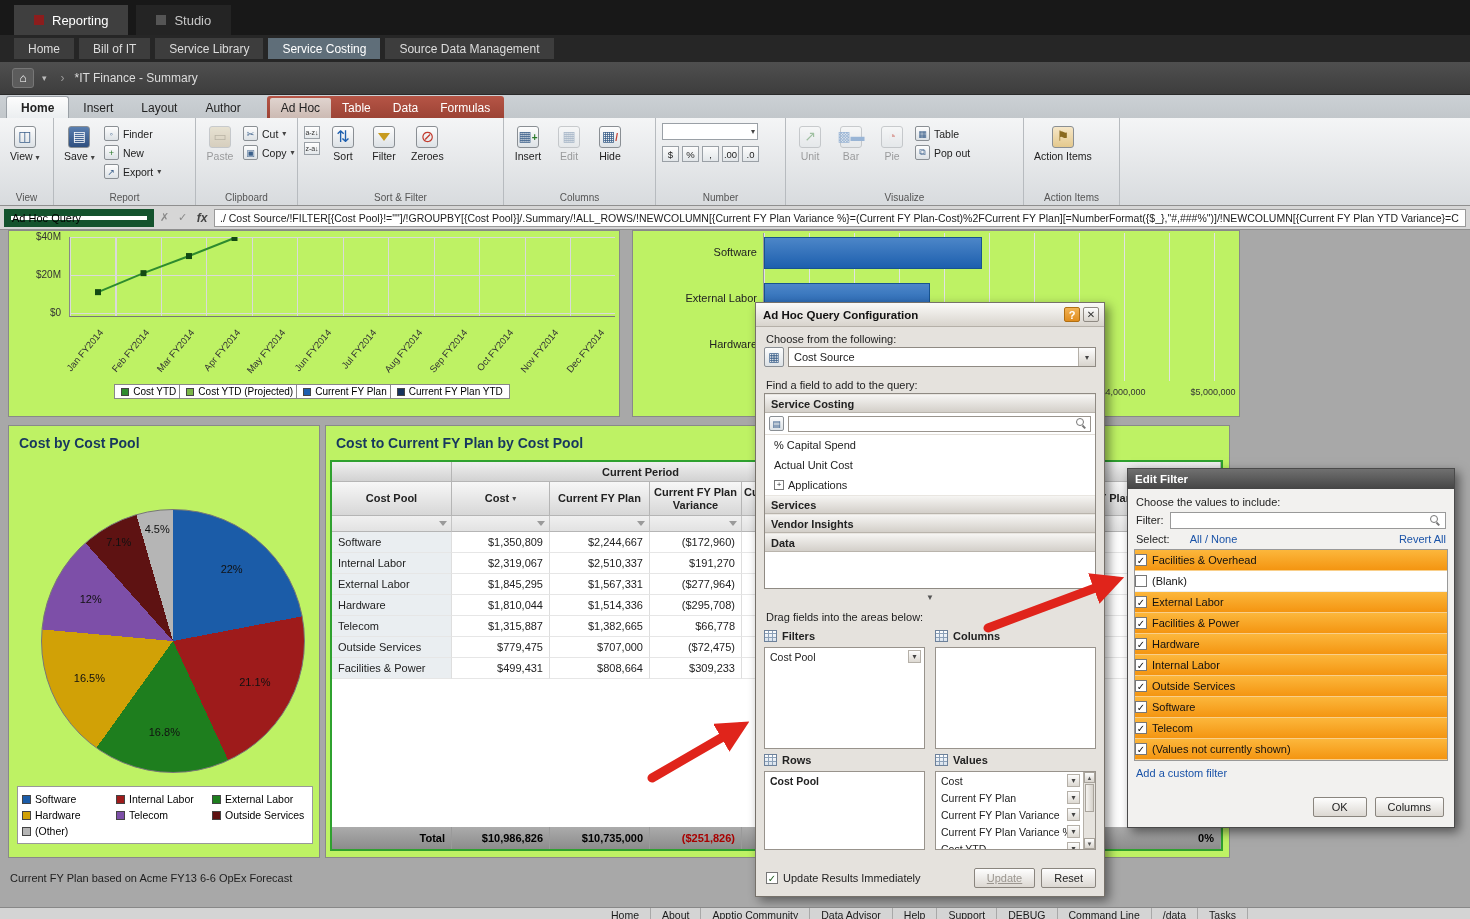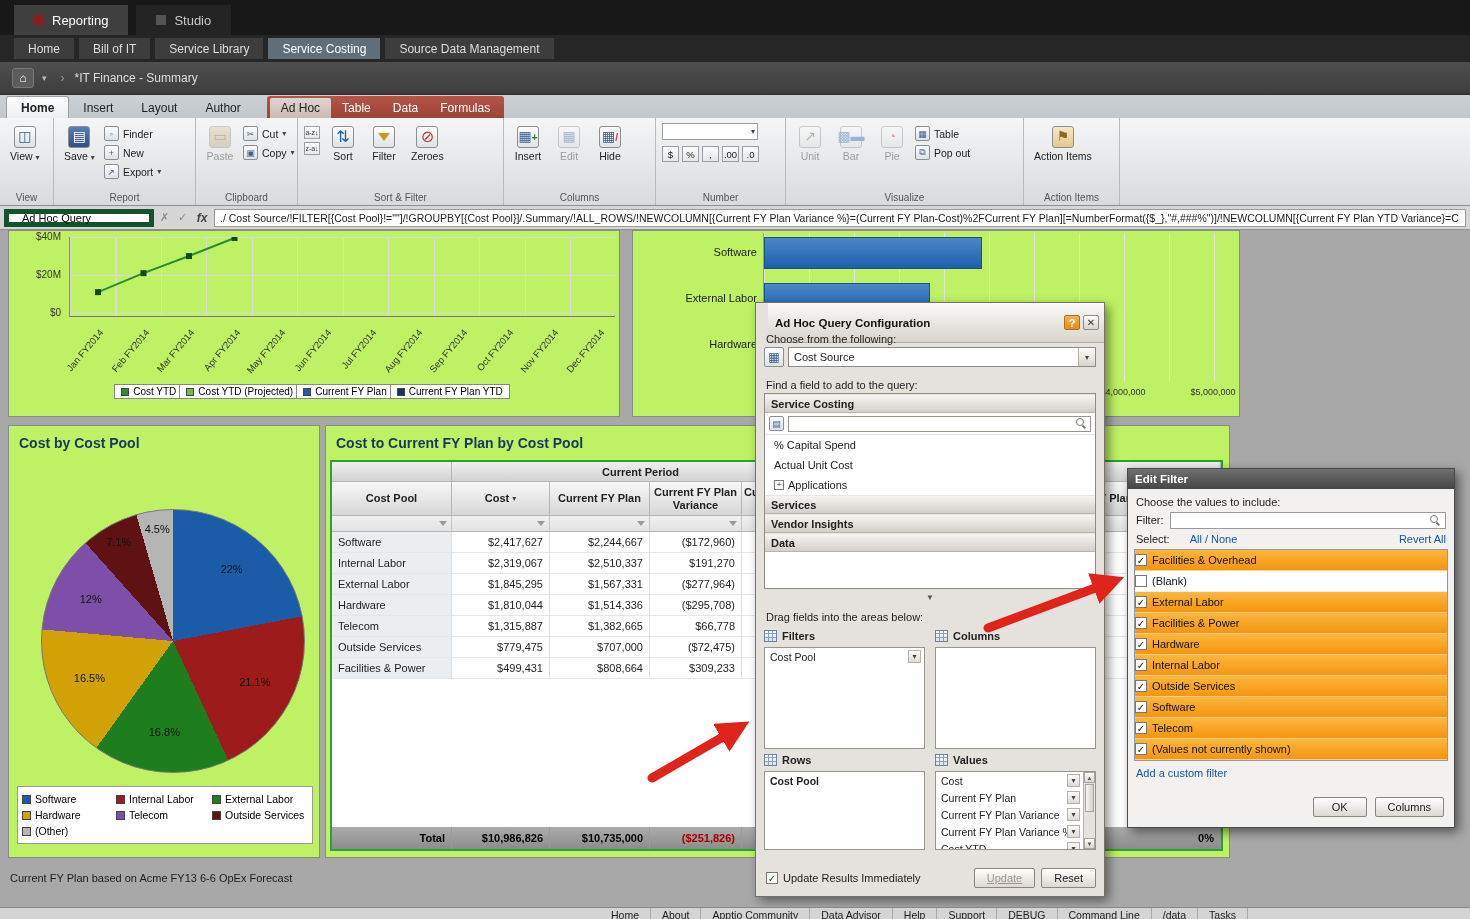--- a/index.html
+++ b/index.html
@@ -40,21 +40,21 @@
   .caret{font-size:8px;color:#444;}
   .ic20{width:22px;height:22px;border:1px solid #8a8f94;border-radius:3px;background:linear-gradient(#fdfdfd,#dde2e6);display:flex;align-items:center;justify-content:center;font-size:14px;color:#3a5f8a;}
   .ic14{width:15px;height:15px;border:1px solid #8a8f94;border-radius:2px;background:linear-gradient(#fdfdfd,#dde2e6);display:flex;align-items:center;justify-content:center;font-size:9px;color:#3a5f8a;}
   .numbtn{width:17px;height:16px;border:1px solid #9aa0a6;background:linear-gradient(#fcfcfc,#e2e6e9);font-size:9.5px;display:flex;align-items:center;justify-content:center;color:#222;}
   .numcombo{width:96px;height:17px;border:1px solid #9aa0a6;background:#fff;display:flex;align-items:center;justify-content:flex-end;padding-right:2px;}
   .funnel{width:0;height:0;border-left:6px solid transparent;border-right:6px solid transparent;border-top:8px solid #c79b1f;}
   .sortmini{width:16px;height:13px;border:1px solid #9aa0a6;background:linear-gradient(#fff,#e4e8eb);font-size:7px;display:flex;align-items:center;justify-content:center;color:#333;}
 
   
   .fbar{position:absolute;top:206px;left:0;width:100%;height:24px;background:#d6d6d6;border-bottom:1px solid #8f8f8f;display:flex;align-items:center;gap:3px;padding:0 4px;}
-  .namebox{width:150px;height:18px;background:#fff;border:5px solid #14532d;font-size:11px;padding:0 13px;display:flex;align-items:center;}
+  .namebox{width:150px;height:18px;background:#fff;border:7px solid #14532d;font-size:11px;padding:0 1px;display:flex;align-items:center;}
   .fbtn{width:15px;text-align:center;font-size:11px;color:#888;}
   .fx{font-style:italic;font-weight:bold;font-size:12px;color:#444;width:18px;text-align:center;}
   .ftext{flex:1;height:18px;background:#fff;border:1px solid #9a9a9a;font-size:10.5px;padding:0 5px;white-space:nowrap;overflow:hidden;display:flex;align-items:center;color:#222;}
 
   
   .panel{position:absolute;background:#bef264;border:1px solid #898989;overflow:hidden;}
   #panel-trend{left:8px;top:230px;width:612px;height:187px;}
   #panel-bar{left:632px;top:230px;width:608px;height:187px;}
   #panel-pie{left:8px;top:425px;width:312px;height:433px;}
   #panel-table{left:325px;top:425px;width:905px;height:433px;}
@@ -98,21 +98,21 @@
   .neg{color:#cc0000;}
   .tspacer{flex:1;background:#fff;}
   .ttotal .cell{height:22px;line-height:22px;font-size:11px;font-weight:bold;background:linear-gradient(#ababab,#8c8c8c);border-right:1px solid #9a9a9a;padding:0 6px;color:#000;text-align:right;}
   .ttotal .neg{color:#a80000;}
   .sorticon{font-size:8px;color:#444;margin-left:3px;}
 
   .footnote{position:absolute;left:10px;top:872px;font-size:11px;color:#1d1d1d;}
 
   
   #adhoc{position:absolute;left:755px;top:302px;width:350px;height:595px;background:#e5e2dd;border:1px solid #76716a;box-shadow:4px 4px 10px rgba(0,0,0,.45);z-index:40;}
-  .dtitle{position:absolute;top:0;left:0;right:0;height:40px;background:linear-gradient(#fbfaf8,#d8d4cd);border-bottom:1px solid #b5b0a8;display:flex;align-items:center;padding:0 5px 0 7px;font-size:11.5px;font-weight:bold;color:#111;margin-left:12px;}
+  .dtitle{position:absolute;top:0;left:0;right:0;height:24px;background:linear-gradient(#fbfaf8,#d8d4cd);border-bottom:1px solid #b5b0a8;display:flex;align-items:center;padding:0 5px 0 7px;font-size:11.5px;font-weight:bold;color:#111;}
   .dtitle .spacer{flex:1;}
   .helpbtn{width:16px;height:15px;background:linear-gradient(#f2b254,#e08d1e);border:1px solid #b06f12;border-radius:2px;color:#fff;font-weight:bold;font-size:11px;display:flex;align-items:center;justify-content:center;margin-right:3px;}
   .closebtn{width:16px;height:15px;background:linear-gradient(#fdfdfd,#d8d4cd);border:1px solid #8f8a83;border-radius:2px;color:#333;font-size:10px;display:flex;align-items:center;justify-content:center;}
   .dlabel{position:absolute;left:10px;font-size:11px;color:#222;}
   .combo-row{position:absolute;top:44px;left:8px;right:8px;height:20px;display:flex;gap:4px;align-items:center;}
   .combo{flex:1;height:20px;background:#fff;border:1px solid #8f8a83;display:flex;align-items:center;}
   .combo-text{flex:1;padding:0 5px;font-size:11px;color:#222;}
   .combo-caret{width:17px;height:100%;border-left:1px solid #b5b0a8;background:linear-gradient(#fdfdfd,#d8d4cd);display:flex;align-items:center;justify-content:center;font-size:8px;color:#444;}
   .fieldpanel{position:absolute;top:90px;left:8px;right:8px;height:196px;border:1px solid #8f8a83;background:#fff;overflow:hidden;}
   .sheader{height:19px;background:linear-gradient(#f6f5f3,#d3cfc9);border-top:1px solid #e9e6e1;border-bottom:1px solid #b9b4ac;display:flex;align-items:center;padding-left:6px;font-weight:bold;font-size:11px;color:#222;}
@@ -504,21 +504,21 @@
         <div class="cell">
           <span class="mini-funnel"></span>
         </div>
         <div class="cell">
           <span class="mini-funnel"></span>
         </div>
       </div>
     <div id="tbody">
         <div class="tgrid-row trow">
           <div class="cell pool">Software</div>
-          <div class="cell num">$2,417,627</div>
+          <div class="cell num">$1,350,809</div>
           <div class="cell num">$2,244,667</div>
           <div class="cell num neg">($172,960)</div>
           <div class="cell num"></div>
           <div class="cell num"></div>
           <div class="cell num"></div>
           <div class="cell num"></div>
         </div>
         <div class="tgrid-row trow">
           <div class="cell pool">Internal Labor</div>
           <div class="cell num">$2,319,067</div>

